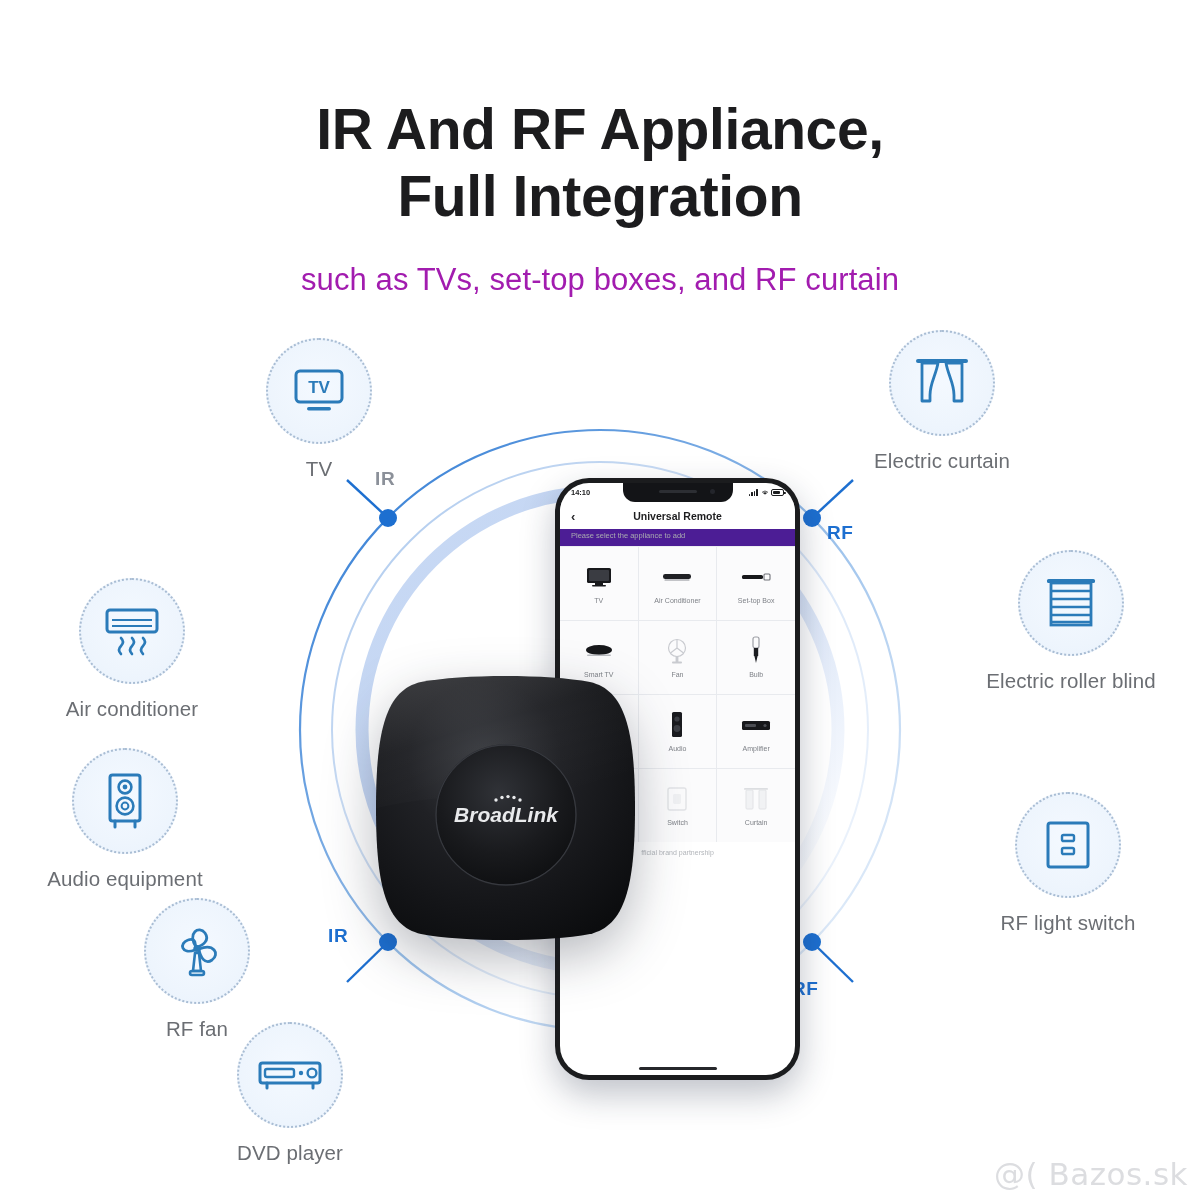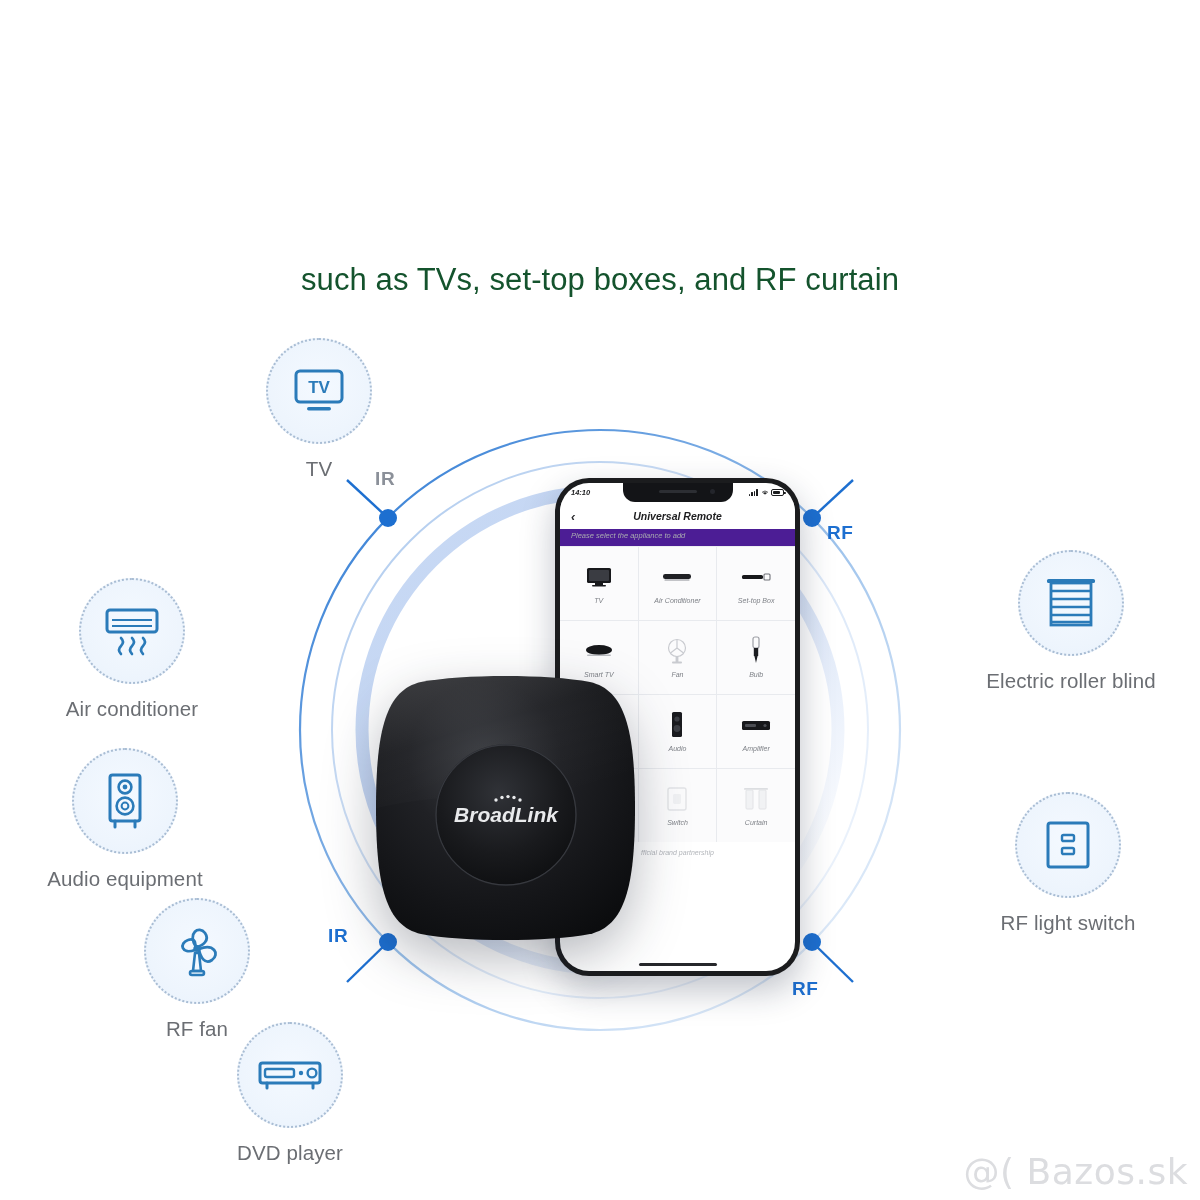--- a/index.html
+++ b/index.html
@@ -31,21 +31,21 @@
     letter-spacing: -0.4px;
   }
   .headline .line { display: block; }
   .subhead {
     position: absolute;
     left: 0;
     top: 262px;
     width: 1200px;
     text-align: center;
     font-size: 31px;
-    color: #14532d;
+    color: #a21caf;
     letter-spacing: 0.1px;
   }
 
   
   .center-group {
     position: absolute;
     left: 255px;
     top: 400px;
     width: 690px;
     height: 660px;
@@ -66,27 +66,26 @@
   }
   .node-label.gray { color: #8b9099; }
   .node-label.blue { color: #1d6fd0; }
 
   
   .phone {
     position: absolute;
     left: 300px;
     top: 78px;
     width: 245px;
-    height: 498px;
+    height: 602px;
     background: #1b1c1e;
     border-radius: 34px;
     box-shadow: 0 14px 34px rgba(25,35,60,0.28);
     padding: 5px;
     box-sizing: border-box;
-    font-style: italic;
   }
   .phone-inner {
     position: relative;
     width: 100%;
     height: 100%;
     background: #ffffff;
     border-radius: 29px;
     overflow: hidden;
   }
   .notch {
@@ -268,31 +267,35 @@
     color: #6b6e73;
     letter-spacing: 0.1px;
     white-space: nowrap;
   }
 
   
   .watermark {
     position: absolute;
     right: 12px;
     bottom: 8px;
-    font-size: 36px;
+    font-size: 31px;
     color: #dcdde0;
     letter-spacing: 0.5px;
     font-family: "DejaVu Sans", sans-serif;
   }
 </style>
 </head>
 <body>
 
 <div id="stage">
 
+  <div class="headline">
+    <span class="line">IR And RF Appliance,</span>
+    <span class="line">Full Integration</span>
+  </div>
   <div class="subhead">such as TVs, set-top boxes, and RF curtain</div>
 
   <div class="center-group">
 
     <svg class="ring-svg" viewBox="0 0 690 660">
       <defs>
         <linearGradient id="palering" x1="0" y1="0" x2="1" y2="1">
           <stop offset="0%" stop-color="#c6d8f4" stop-opacity="0.95"></stop>
           <stop offset="45%" stop-color="#b8cdf0" stop-opacity="0.85"></stop>
           <stop offset="78%" stop-color="#d8e4f8" stop-opacity="0.35"></stop>
@@ -606,20 +609,30 @@
         <rect x="10" y="16" width="29" height="8" rx="2" fill="none" stroke="#2b7bb9" stroke-width="2.4"></rect>
         <circle cx="46" cy="20" r="2.2" fill="#2b7bb9"></circle>
         <circle cx="57" cy="20" r="4.4" fill="none" stroke="#2b7bb9" stroke-width="2.4"></circle>
         <line x1="12" y1="30" x2="12" y2="35" stroke="#2b7bb9" stroke-width="3" stroke-linecap="round"></line>
         <line x1="58" y1="30" x2="58" y2="35" stroke="#2b7bb9" stroke-width="3" stroke-linecap="round"></line>
       </svg>
     </div>
     <div class="f-label">DVD player</div>
   </div>
 
+  <div class="feature" style="left:837px; top:330px;">
+    <div class="circle">
+      <svg width="62" height="60" viewBox="0 0 62 60">
+        <rect x="5" y="6" width="52" height="4" rx="2" fill="#2b7bb9"></rect>
+        <path d="M11 10 L11 48 L19 48 L19 42 C19 30 25 22 27 10 Z" fill="none" stroke="#2b7bb9" stroke-width="2.8" stroke-linejoin="round"></path>
+        <path d="M51 10 L51 48 L43 48 L43 42 C43 30 37 22 35 10 Z" fill="none" stroke="#2b7bb9" stroke-width="2.8" stroke-linejoin="round"></path>
+      </svg>
+    </div>
+    <div class="f-label">Electric curtain</div>
+  </div>
 
   <div class="feature" style="left:966px; top:550px;">
     <div class="circle">
       <svg width="58" height="58" viewBox="0 0 58 58">
         <rect x="5" y="5" width="48" height="4" rx="1.6" fill="#2b7bb9"></rect>
         <rect x="9" y="9" width="40" height="42" fill="none" stroke="#2b7bb9" stroke-width="2.8"></rect>
         <line x1="9" y1="17" x2="49" y2="17" stroke="#2b7bb9" stroke-width="2.4"></line>
         <line x1="9" y1="25" x2="49" y2="25" stroke="#2b7bb9" stroke-width="2.4"></line>
         <line x1="9" y1="33" x2="49" y2="33" stroke="#2b7bb9" stroke-width="2.4"></line>
         <line x1="9" y1="41" x2="49" y2="41" stroke="#2b7bb9" stroke-width="2.4"></line>

